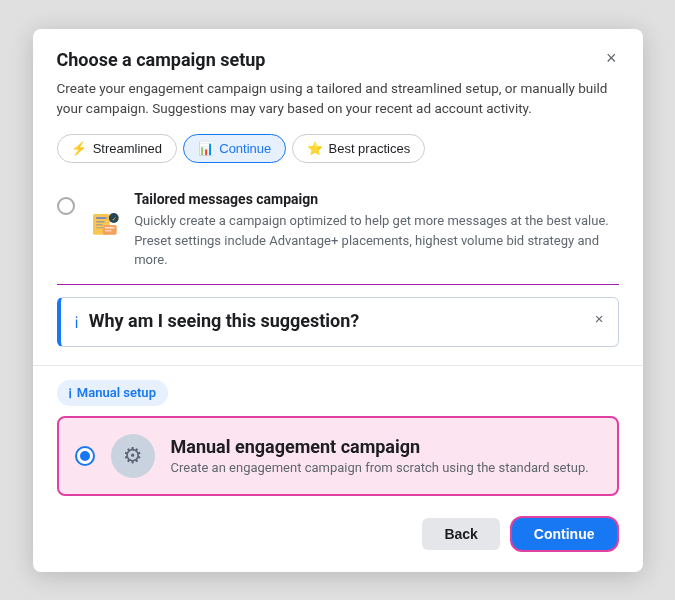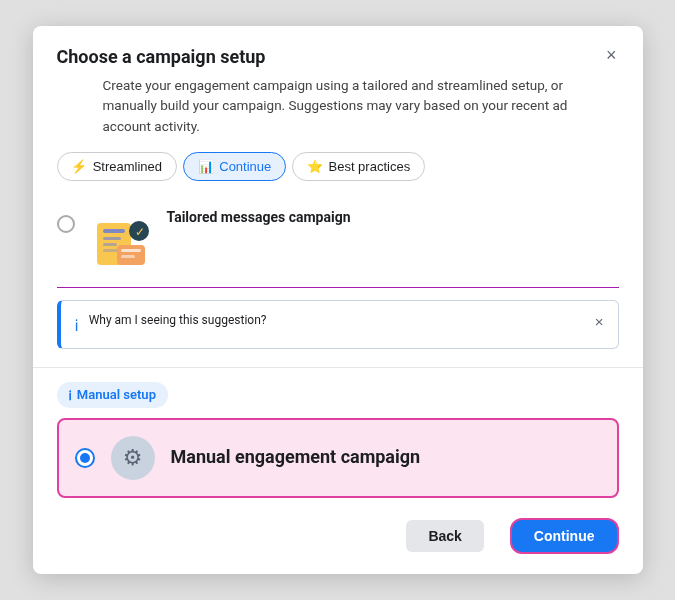--- a/index.html
+++ b/index.html
@@ -38,21 +38,20 @@
       font-size: 18px;
       color: #606770;
       padding: 0 2px;
       line-height: 1;
     }
     .modal-desc {
       font-size: 13.5px;
       color: #444;
       margin-bottom: 16px;
       line-height: 1.5;
-      margin-left: 46px;
     }
     .tabs {
       display: flex;
       gap: 6px;
       margin-bottom: 16px;
     }
     .tab {
       display: flex;
       align-items: center;
       gap: 5px;
@@ -117,22 +116,22 @@
       align-items: flex-start;
       gap: 10px;
     }
     .info-icon {
       color: #1877f2;
       font-size: 16px;
       flex-shrink: 0;
       margin-top: 1px;
     }
     .info-box-title {
-      font-size: 12px;
-      font-weight: 400;
+      font-size: 18px;
+      font-weight: 700;
       color: #1c1e21;
       margin-bottom: 3px;
     }
     .info-box-text {
       font-size: 13px;
       color: #444;
     }
     .info-close {
       background: none;
       border: none;
@@ -211,21 +210,21 @@
       color: #1c1e21;
       margin-bottom: 3px;
     }
     .selected-card-desc {
       font-size: 13px;
       color: #606770;
     }
     .modal-footer {
       display: flex;
       justify-content: flex-end;
-      gap: 26px;
+      gap: 10px;
       align-items: center;
     }
     .btn-back {
       background: #e4e6ea;
       border: none;
       border-radius: 6px;
       padding: 8px 22px;
       font-size: 14px;
       font-weight: 600;
       color: #1c1e21;
@@ -282,20 +281,21 @@
       <rect x="14" y="34" width="14" height="3" rx="1.5" fill="#4C6EF5" opacity="0.4"></rect>
       <rect x="14" y="40" width="18" height="3" rx="1.5" fill="#4C6EF5" opacity="0.3"></rect>
       <rect x="28" y="36" width="28" height="20" rx="4" fill="#F4A261"></rect>
       <rect x="32" y="40" width="20" height="3" rx="1.5" fill="#fff" opacity="0.7"></rect>
       <rect x="32" y="46" width="14" height="3" rx="1.5" fill="#fff" opacity="0.5"></rect>
       <circle cx="50" cy="22" r="10" fill="#264653"></circle>
       <text x="46" y="27" font-size="12" fill="#F9C74F" font-family="Arial">✓</text>
     </svg>
     <div class="campaign-info">
       <div class="campaign-title">Tailored messages campaign</div>
+      <div class="campaign-desc">Quickly create a campaign optimized to help get more messages at the best value. Preset settings include Advantage+ placements, highest volume bid strategy and more.</div>
     </div>
   </div>
 
   <div class="info-box">
     <div class="info-box-content">
       <span class="info-icon">ℹ</span>
       <div>
         <div class="info-box-title">Why am I seeing this suggestion?</div>
       </div>
     </div>
@@ -311,20 +311,21 @@
 
   <div class="selected-card">
     <div class="selected-radio">
       <div class="selected-radio-inner"></div>
     </div>
     <div class="gear-icon-wrap">
       <span class="gear-icon">⚙</span>
     </div>
     <div>
       <div class="selected-card-title">Manual engagement campaign</div>
+      <div class="selected-card-desc">Create an engagement campaign from scratch using the standard setup.</div>
     </div>
   </div>
 
   <div class="modal-footer">
     <button class="btn-back">Back</button>
     <button class="btn-continue">Continue</button>
   </div>
 </div>
 
 </body></html>

